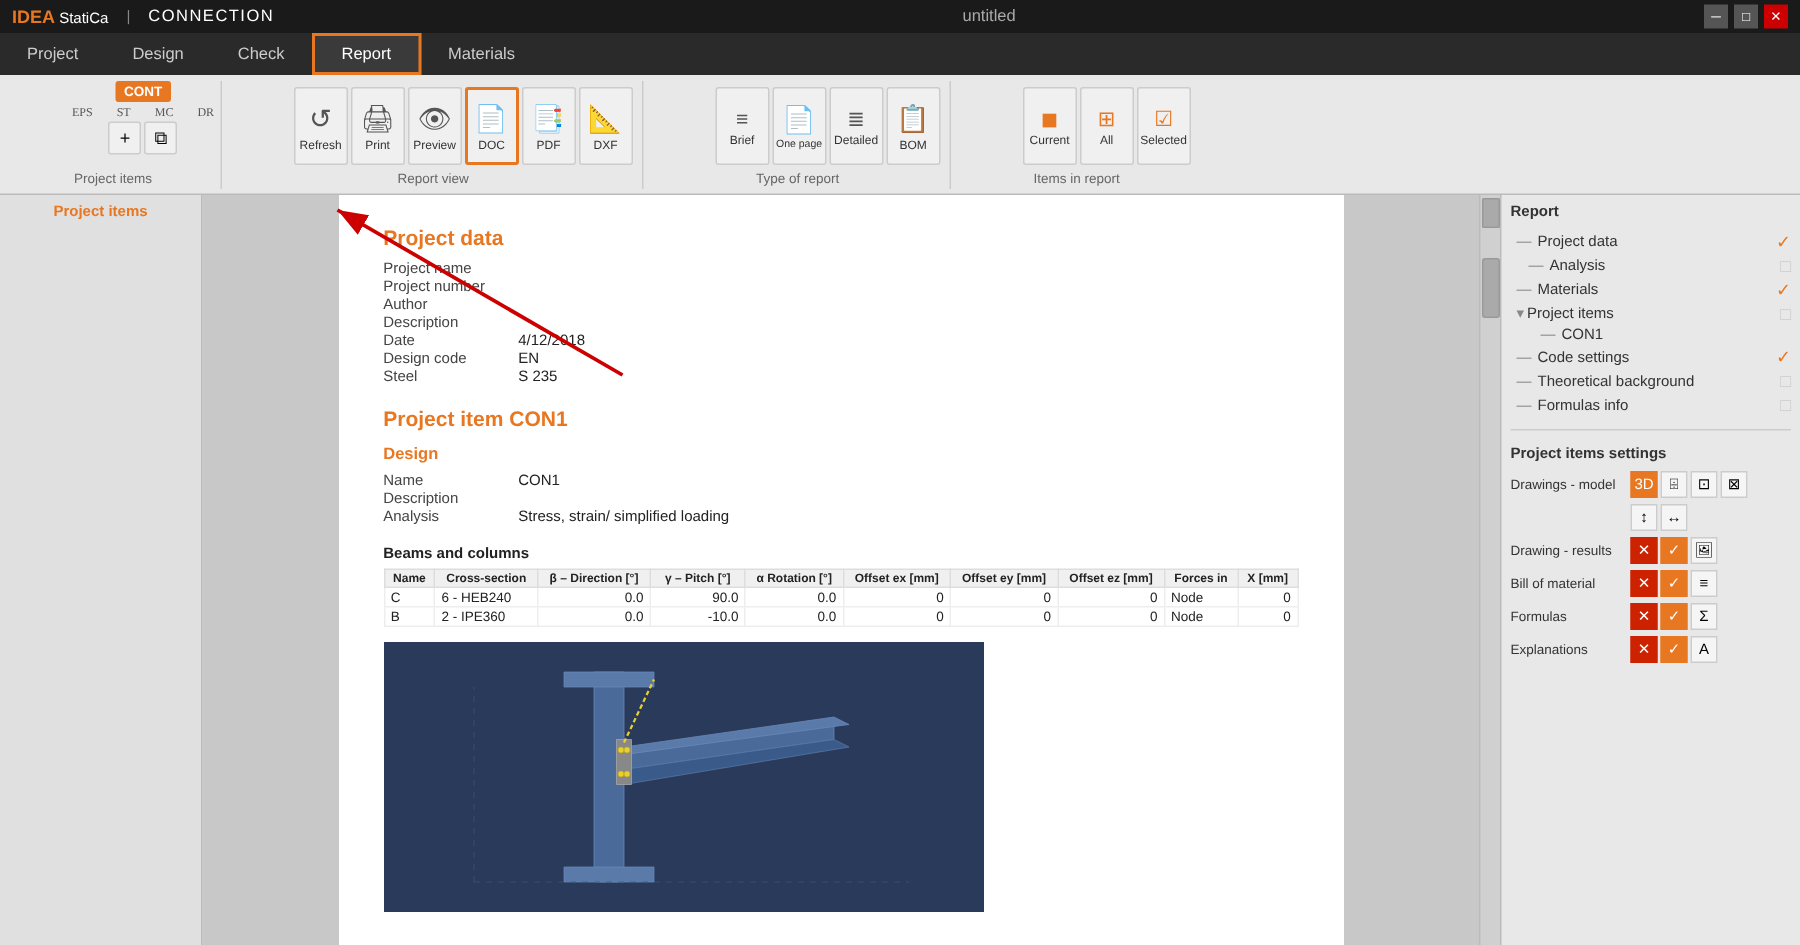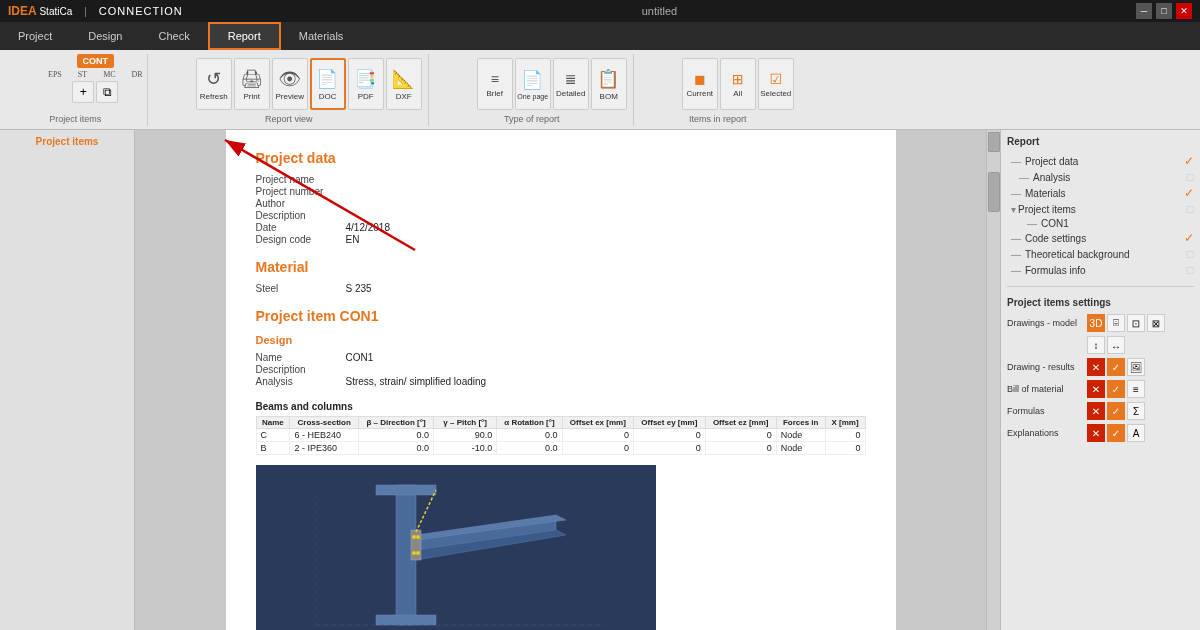--- a/index.html
+++ b/index.html
@@ -448,21 +448,20 @@
         <div class="field-row">
           <span class="field-label">Date</span>
           <span class="field-value">4/12/2018</span>
         </div>
         <div class="field-row">
           <span class="field-label">Design code</span>
           <span class="field-value">EN</span>
         </div>
       </div>
 
-      <div class="report-section-title">Material</div>
       <div class="field-row">
         <span class="field-label">Steel</span>
         <span class="field-value">S 235</span>
       </div>
 
       <div class="report-section-title">Project item CON1</div>
 
       <div class="subsection-title">Design</div>
       <div>
         <div class="field-row">

